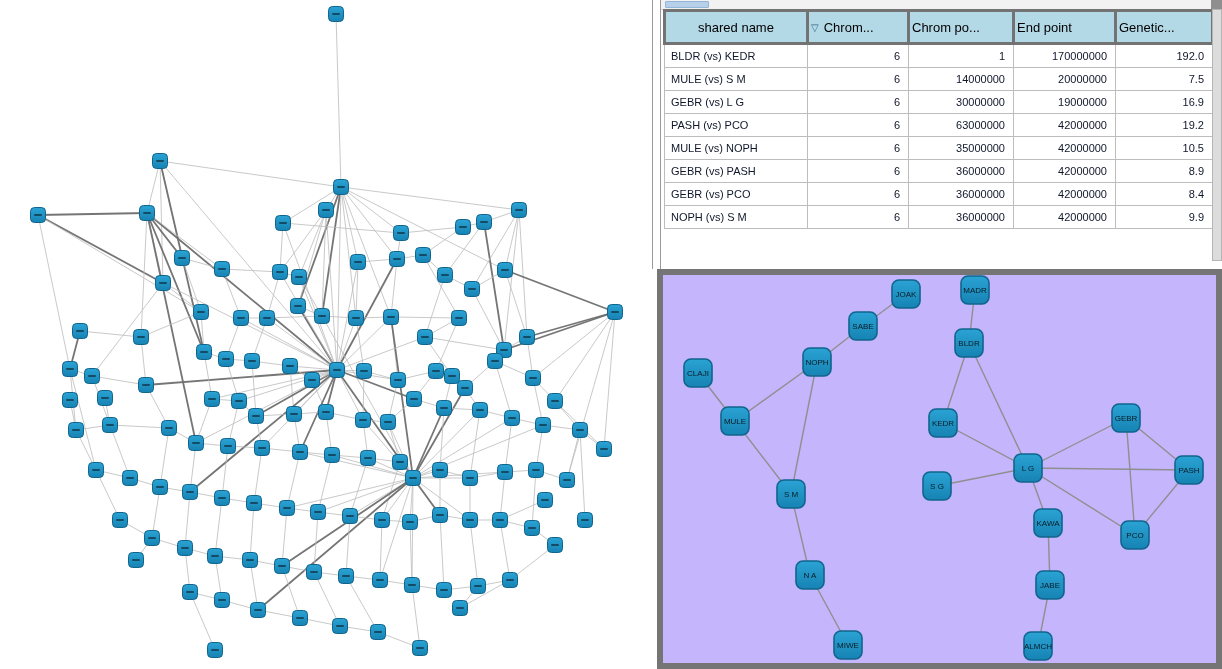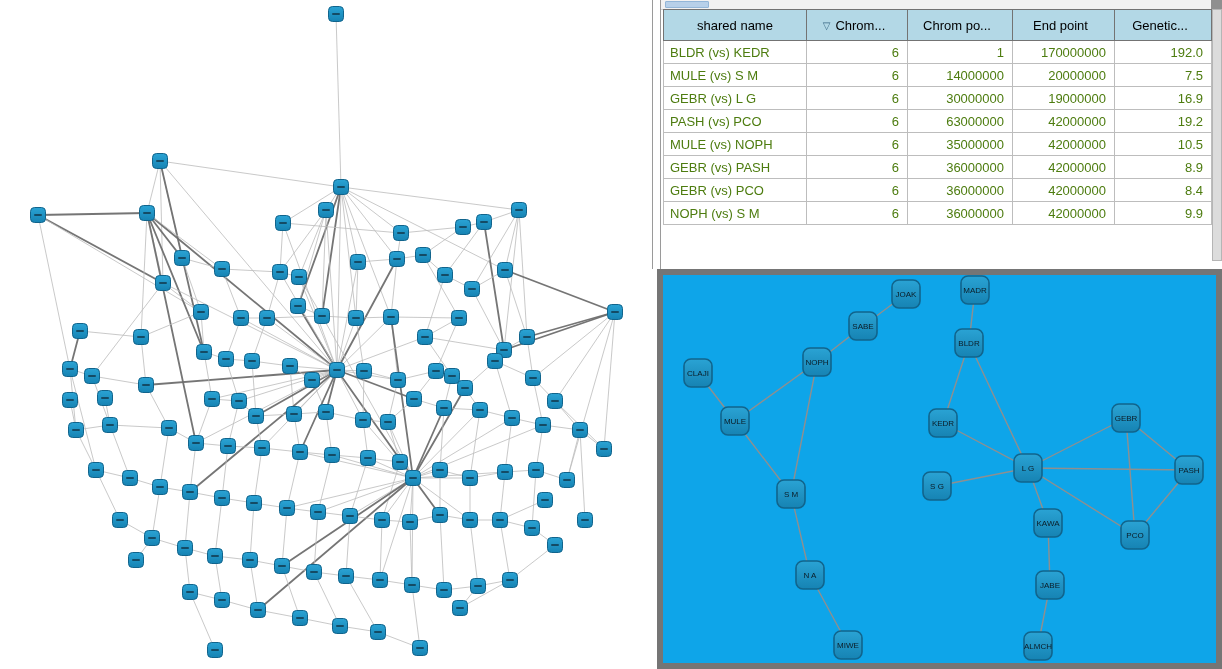--- a/index.html
+++ b/index.html
@@ -17,31 +17,31 @@
   .h-thumb{position:absolute;left:4px;top:1px;width:44px;height:7px;background:#b7d0e9;
            border:1px solid #93b6d8;box-sizing:border-box;border-radius:1px;}
   .scroll-corner{position:absolute;left:1211px;top:0;width:11px;height:9px;background:#8f8f8f;}
   
   .v-scroll{position:absolute;left:1212px;top:9px;width:10px;height:252px;background:#dcdcdc;
             border:1px solid #b5b5b5;box-sizing:border-box;}
   
   .table-wrap{position:absolute;left:663px;top:9px;}
   table.attr{border-collapse:collapse;table-layout:fixed;border:1px solid #7d7d7d;background:#ffffff;}
   table.attr th{height:30px;background:#b3d8e6;font-size:13px;font-weight:normal;color:#000;
-                border:1px solid #737373;padding:0 8px 0 2px;white-space:nowrap;overflow:hidden;}
+                border:3px solid #737373;padding:0 8px 0 2px;white-space:nowrap;overflow:hidden;}
   table.attr th.center{text-align:center;padding:0 2px;}
-  table.attr th.right{text-align:center;}
-  table.attr td{height:22px;font-size:13px;color:#4d7c0f;border:1px solid #bdbdbd;
+  table.attr th.right{text-align:left;}
+  table.attr td{height:22px;font-size:11px;color:#0f172a;border:1px solid #bdbdbd;
                 padding:0 8px;white-space:nowrap;overflow:hidden;background:#fff;}
   table.attr td.left{text-align:left;padding:0 4px 0 6px;}
   table.attr td.right{text-align:right;}
   .funnel{color:#3a6a86;font-size:10px;margin-right:5px;position:relative;top:-1px;}
   
   .net-panel{position:absolute;left:657px;top:269px;width:565px;height:400px;box-sizing:border-box;
-             border:6px solid #757575;background:#0ea5e9;}
+             border:6px solid #757575;background:#c4b5fd;}
   .edge{stroke-linecap:round;}
 </style>
 </head>
 <body>
 
 <div class="canvas">
 
   <svg id="left-graph" width="650" height="669" viewBox="0 0 650 669">
     <defs>
       <linearGradient id="ngrad" x1="0" y1="0" x2="0" y2="1">

